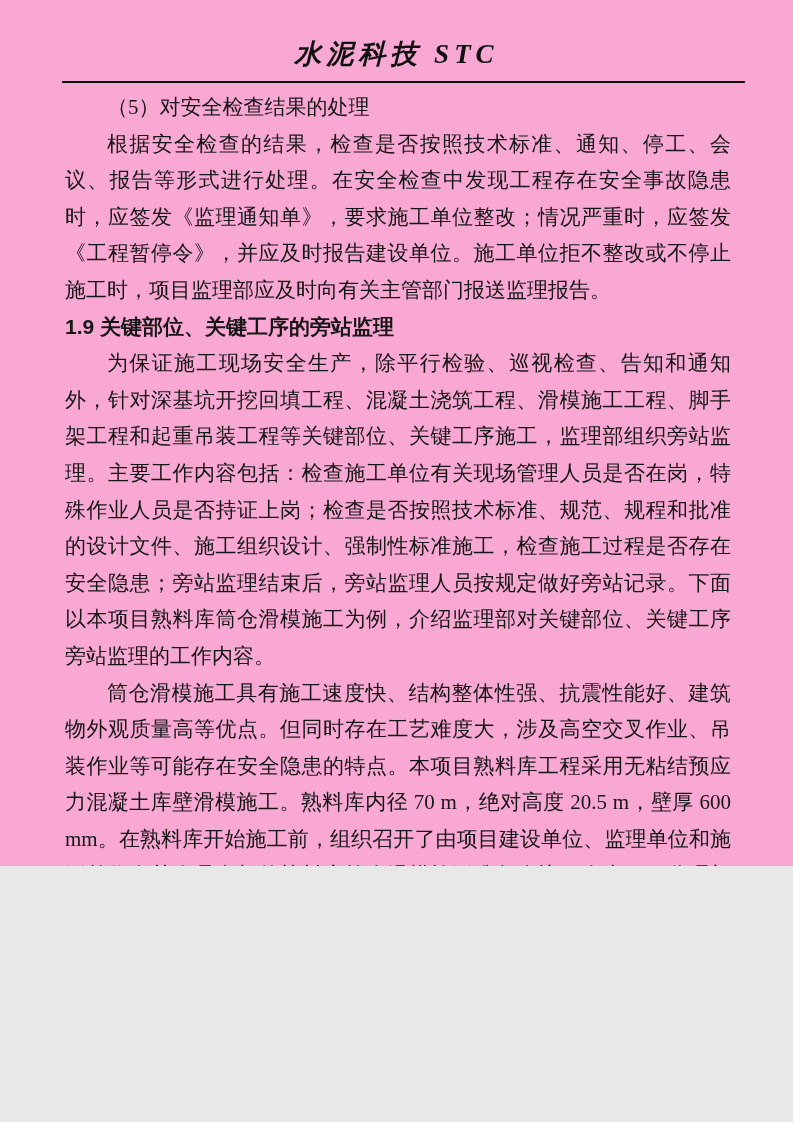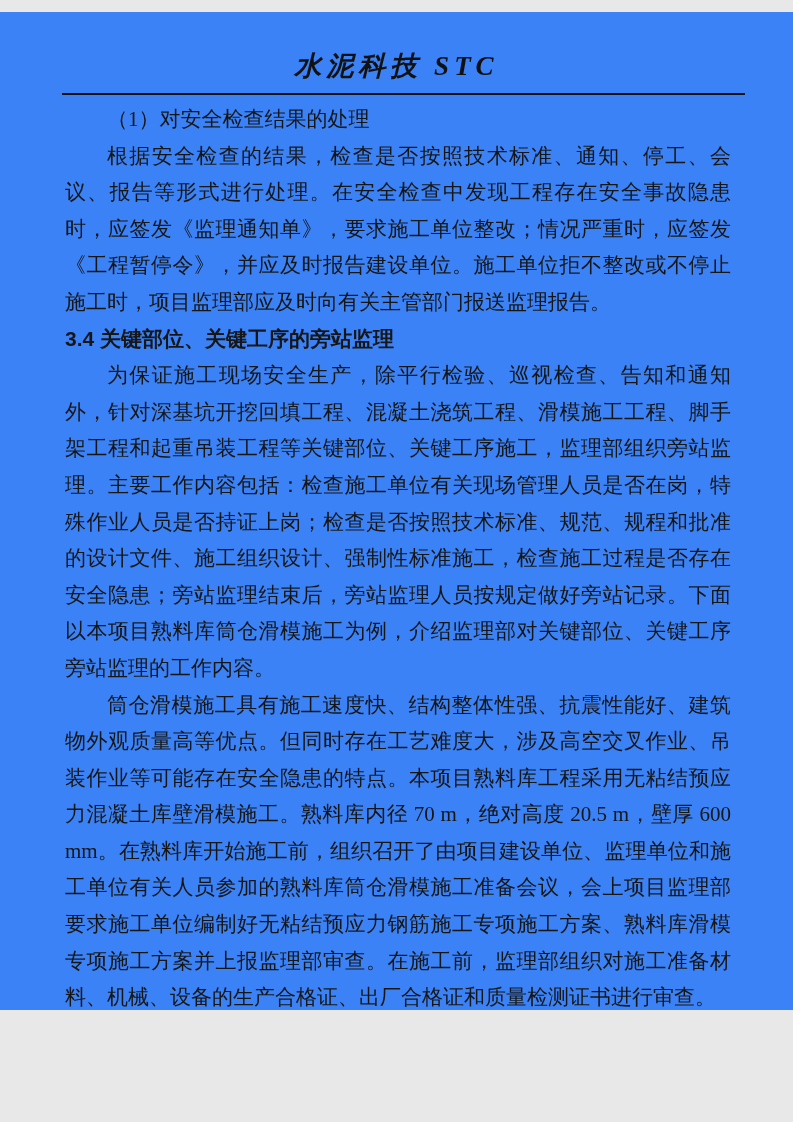--- a/index.html
+++ b/index.html
@@ -4,23 +4,23 @@
 <style>
   html, body {
     margin: 0;
     padding: 0;
     background: #e8e8e8;
     font-family: "Liberation Serif", "DejaVu Serif", serif;
   }
   .page {
     position: relative;
     width: 793px;
-    height: 998px;
-    margin: 12px auto;
-    background: #3b82f6;
+    height: 866px;
+    margin: 0 auto;
+    background: #f9a8d4;
     color: #161616;
     overflow: hidden;
     box-sizing: border-box;
   }
 
   
   .header { padding-top: 38px; }
   .journal-title {
     text-align: center;
     font-size: 27px;
@@ -99,23 +99,23 @@
 <body>
 
 <div class="page">
 
   <div class="header">
     <div class="journal-title">水泥科技 STC</div>
     <div class="rule header-rule"></div>
   </div>
 
   <div class="content">
-    <p class="sub">（1）对安全检查结果的处理</p>
+    <p class="sub">（5）对安全检查结果的处理</p>
     <p class="para">根据安全检查的结果，检查是否按照技术标准、通知、停工、会议、报告等形式进行处理。在安全检查中发现工程存在安全事故隐患时，应签发《监理通知单》，要求施工单位整改；情况严重时，应签发《工程暂停令》，并应及时报告建设单位。施工单位拒不整改或不停止施工时，项目监理部应及时向有关主管部门报送监理报告。</p>
-    <h2 class="sec">3.4 关键部位、关键工序的旁站监理</h2>
+    <h2 class="sec">1.9 关键部位、关键工序的旁站监理</h2>
     <p class="para">为保证施工现场安全生产，除平行检验、巡视检查、告知和通知外，针对深基坑开挖回填工程、混凝土浇筑工程、滑模施工工程、脚手架工程和起重吊装工程等关键部位、关键工序施工，监理部组织旁站监理。主要工作内容包括：检查施工单位有关现场管理人员是否在岗，特殊作业人员是否持证上岗；检查是否按照技术标准、规范、规程和批准的设计文件、施工组织设计、强制性标准施工，检查施工过程是否存在安全隐患；旁站监理结束后，旁站监理人员按规定做好旁站记录。下面以本项目熟料库筒仓滑模施工为例，介绍监理部对关键部位、关键工序旁站监理的工作内容。</p>
     <p class="para">筒仓滑模施工具有施工速度快、结构整体性强、抗震性能好、建筑物外观质量高等优点。但同时存在工艺难度大，涉及高空交叉作业、吊装作业等可能存在安全隐患的特点。本项目熟料库工程采用无粘结预应力混凝土库壁滑模施工。熟料库内径 70 m，绝对高度 20.5 m，壁厚 600 mm。在熟料库开始施工前，组织召开了由项目建设单位、监理单位和施工单位有关人员参加的熟料库筒仓滑模施工准备会议，会上项目监理部要求施工单位编制好无粘结预应力钢筋施工专项施工方案、熟料库滑模专项施工方案并上报监理部审查。在施工前，监理部组织对施工准备材料、机械、设备的生产合格证、出厂合格证和质量检测证书进行审查。</p>
   </div>
 
   <div class="footer">
     <div class="rule footer-rule"></div>
     <div class="footer-row">
       <span class="page-num">47</span>
       <span class="issue">2022.No.2</span>
     </div>

